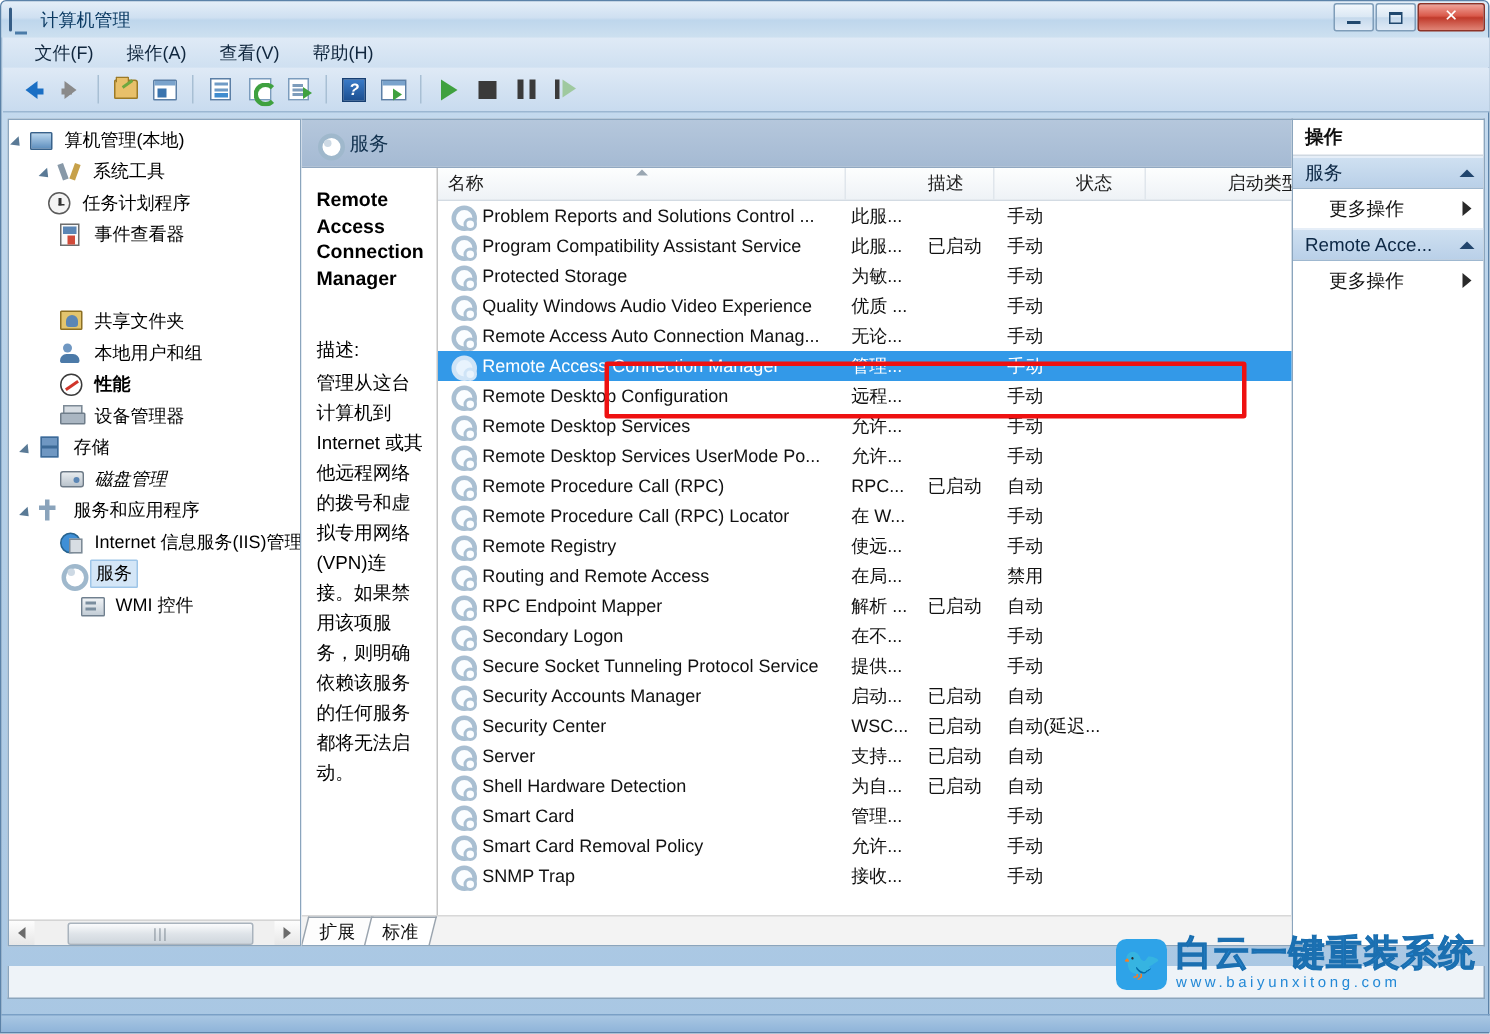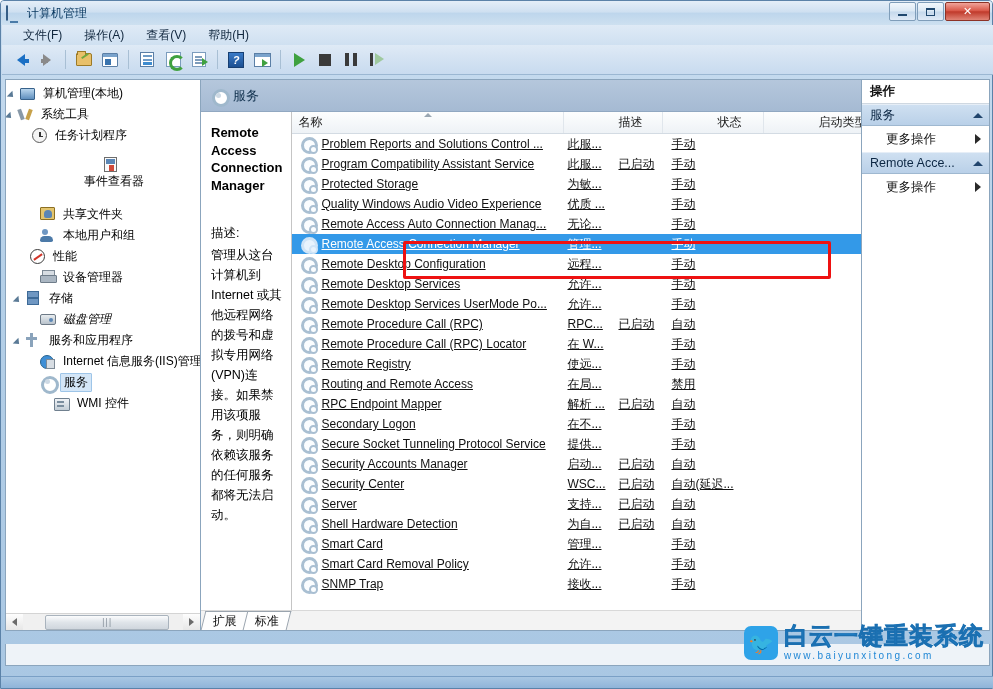--- a/index.html
+++ b/index.html
@@ -254,21 +254,21 @@
   .col-h .sortmark{
     position:absolute; left:50%; top:1px; margin-left:-4px;
     width:0;height:0;border-left:4px solid transparent;border-right:4px solid transparent;border-bottom:4px solid #9aa7b2;
   }
   .c-name { width: 272px; }
   .c-desc { width: 51px; }
   .c-stat { width: 53px; }
   .c-start{ width: 78px; border-right:none; }
 
   #list-rows { flex:1; overflow:hidden; position:relative; }
-  .row { height: 20px; display:flex; align-items:center; font-size:12px; color:#111; white-space:nowrap;text-decoration:underline; }
+  .row { height: 20px; display:flex; align-items:center; font-size:12px; color:#111; white-space:nowrap; }
   .row.sel { background:#3399e8; color:#fff; }
   .r-ico { width:16px; height:16px; margin-left:8px; margin-right:5px; flex:0 0 auto; position:relative; }
   .svc-gear{width:15px;height:15px;position:relative;}
   .svc-gear::before{
     content:''; position:absolute; left:1px; top:1px; width:11px; height:11px; border-radius:50%;
     border:3px solid #a9bfd2; background:#fbfdff;
   }
   .svc-gear::after{
     content:''; position:absolute; left:9px; top:9px; width:5px; height:5px; border-radius:50%;
     border:2px solid #a9bfd2; background:#fbfdff;
@@ -468,56 +468,56 @@
 
     <div id="tree-pane">
       <div id="tree-inner">
           <div class="tree-row">
             <span class="tw expanded"></span>
             <span class="ti">
               <i class="ti-computer" style="display: block;"></i>
             </span>
             <span class="tree-label">算机管理(本地)</span>
           </div>
-          <div class="tree-row" style="padding-left: 0;">
+          <div class="tree-row" style="padding-left: 21px;">
             <span class="tw expanded"></span>
             <span class="ti">
               <i class="ti-tools" style="display: block;"></i>
             </span>
             <span class="tree-label">系统工具</span>
           </div>
           <div class="tree-row" style="padding-left: 14px;">
             <span class="tw"></span>
             <span class="ti">
               <i class="ti-clock" style="display: block;"></i>
             </span>
             <span class="tree-label">任务计划程序</span>
           </div>
-          <div class="tree-row" style="padding-left: 22px; flex-direction: column;">
+          <div class="tree-row" style="padding-left: 22px;">
             <span class="tw"></span>
             <span class="ti">
               <i class="ti-event" style="display: block;"></i>
             </span>
             <span class="tree-label">事件查看器</span>
           </div>
           <div class="tree-row" style="padding-left: 22px; margin-top: 37px;">
             <span class="tw"></span>
             <span class="ti">
               <i class="ti-share" style="display: block;"></i>
             </span>
             <span class="tree-label">共享文件夹</span>
           </div>
           <div class="tree-row" style="padding-left: 22px;">
             <span class="tw"></span>
             <span class="ti">
               <i class="ti-users" style="display: block;"></i>
             </span>
             <span class="tree-label">本地用户和组</span>
           </div>
-          <div class="tree-row" style="padding-left: 12px;">
+          <div class="tree-row" style="padding-left: 22px; font-weight: bold;">
             <span class="tw"></span>
             <span class="ti">
               <i class="ti-perf" style="display: block;"></i>
             </span>
             <span class="tree-label">性能</span>
           </div>
           <div class="tree-row" style="padding-left: 22px;">
             <span class="tw"></span>
             <span class="ti">
               <i class="ti-device" style="display: block;"></i>

